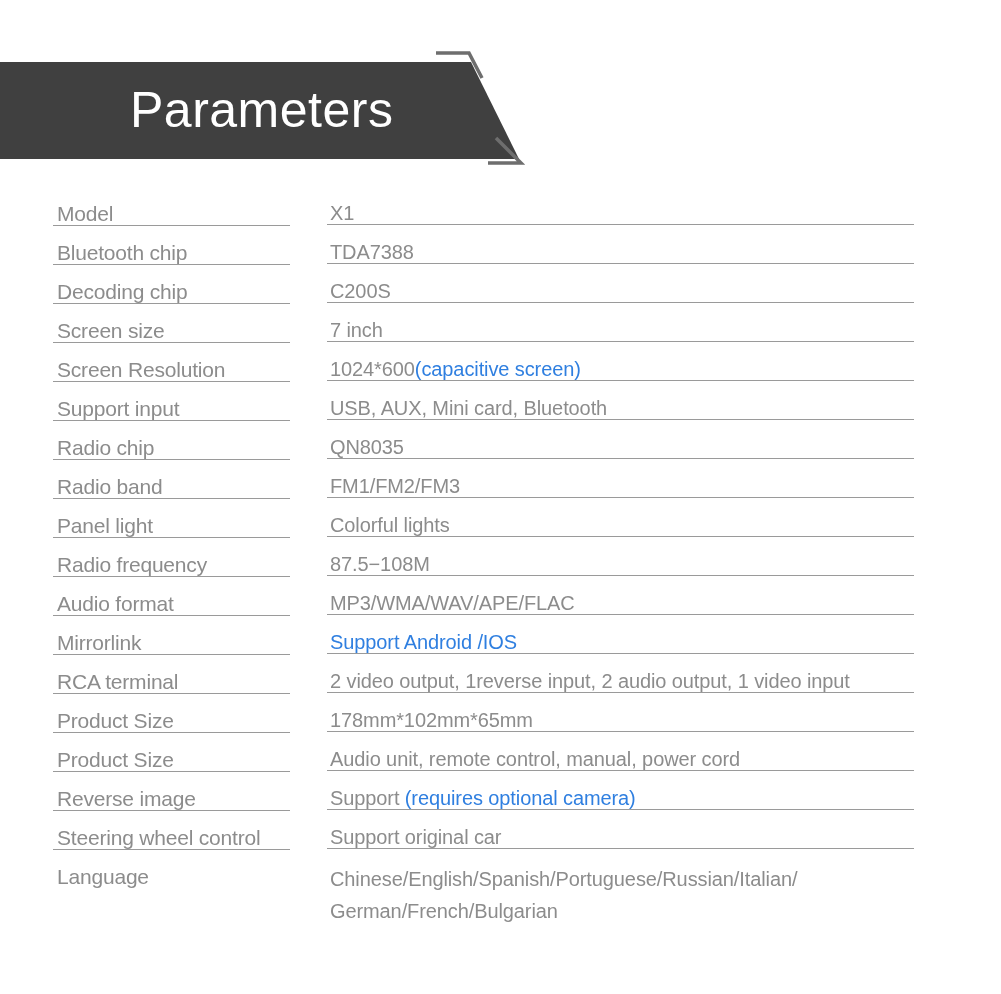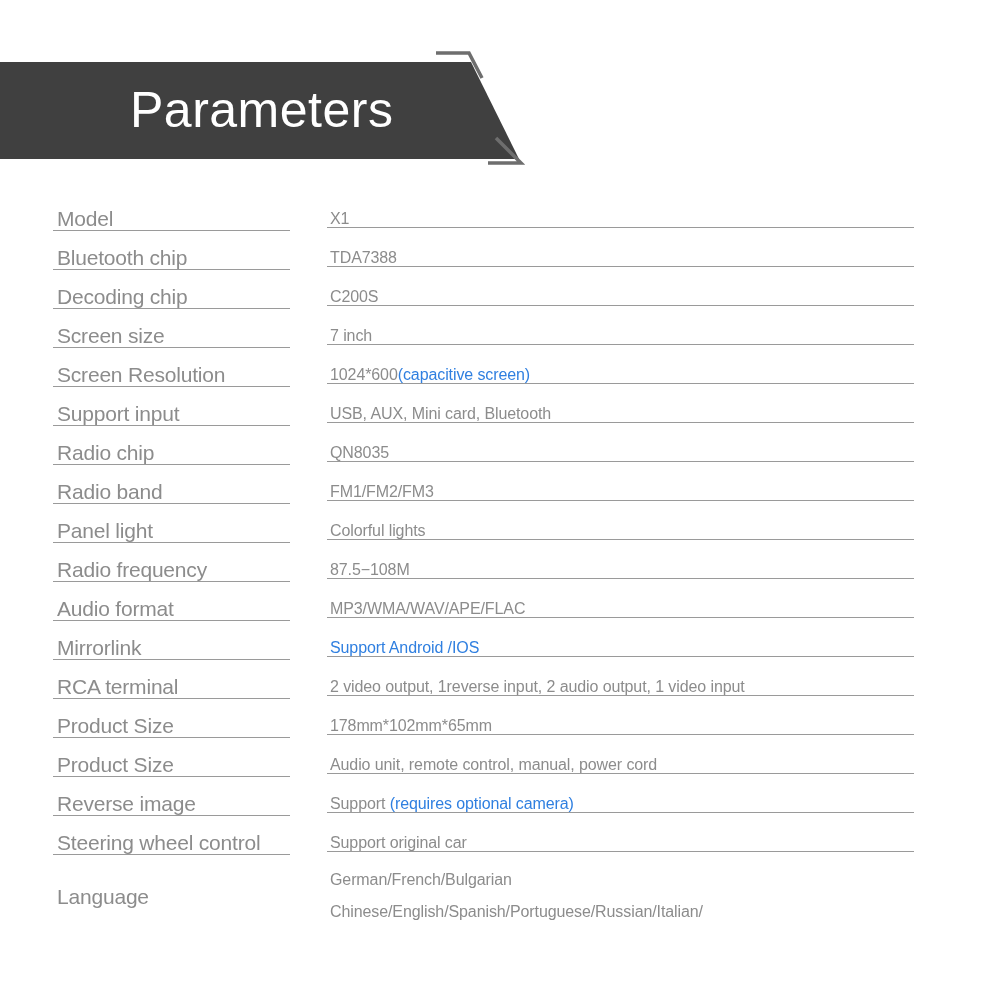--- a/index.html
+++ b/index.html
@@ -63,21 +63,21 @@
   
   #spec-table {
     position: absolute;
     left: 0;
     top: 196px;
     width: 1001px;
   }
   .spec-row {
     position: relative;
     display: flex;
-    align-items: center;
+    align-items: flex-start;
     height: 39px;
     box-sizing: border-box;
   }
   .spec-row.tall {
     height: 70px;
   }
   .spec-label {
     position: relative;
     width: 290px;
     flex: 0 0 290px;
@@ -101,21 +101,21 @@
   }
   .spec-row.no-rule .spec-label::after { display: none; }
 
   .spec-value {
     position: relative;
     flex: 1 1 auto;
     box-sizing: border-box;
     padding-left: 40px;
     padding-top: 6px;
     color: #8c8c8c;
-    font-size: 16px;
+    font-size: 20px;
     font-weight: 400;
     white-space: nowrap;
     letter-spacing: -0.1px;
   }
   .spec-value::after {
     content: "";
     position: absolute;
     left: 37px;
     width: 587px;
     bottom: 0;
@@ -239,18 +239,18 @@
   </div>
 
   <div class="spec-row">
     <div class="spec-label">Steering wheel control</div>
     <div class="spec-value"><span>Support original car</span></div>
   </div>
 
   <div class="spec-row tall no-rule">
     <div class="spec-label">Language</div>
     <div class="spec-value">
+      <span class="lines">Chinese/English/Spanish/Portuguese/Russian/Italian/</span>
       <span class="lines">German/French/Bulgarian</span>
-      <span class="lines">Chinese/English/Spanish/Portuguese/Russian/Italian/</span>
     </div>
   </div>
 
 </div>
 
 </body></html>

